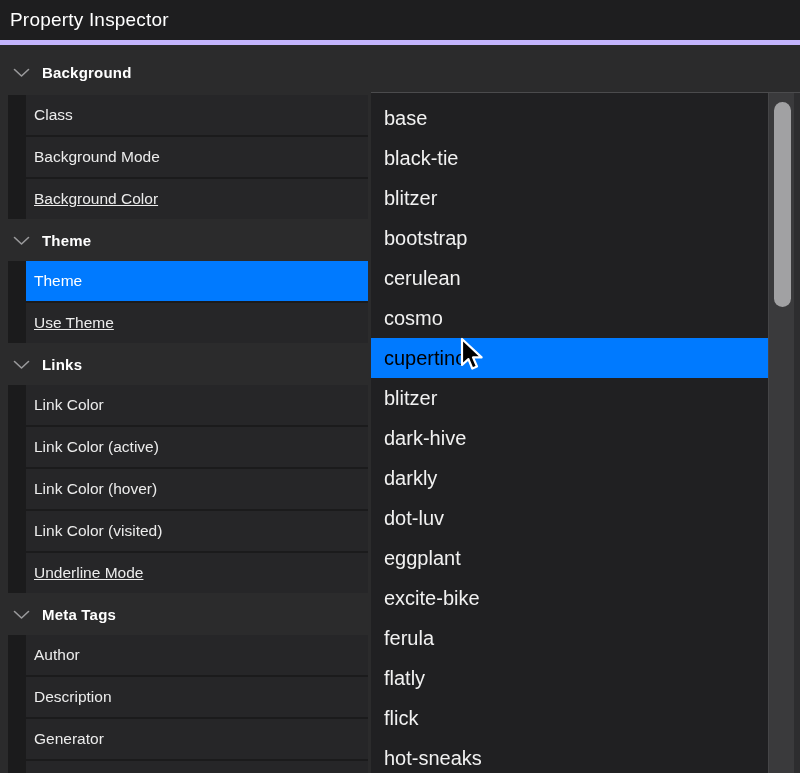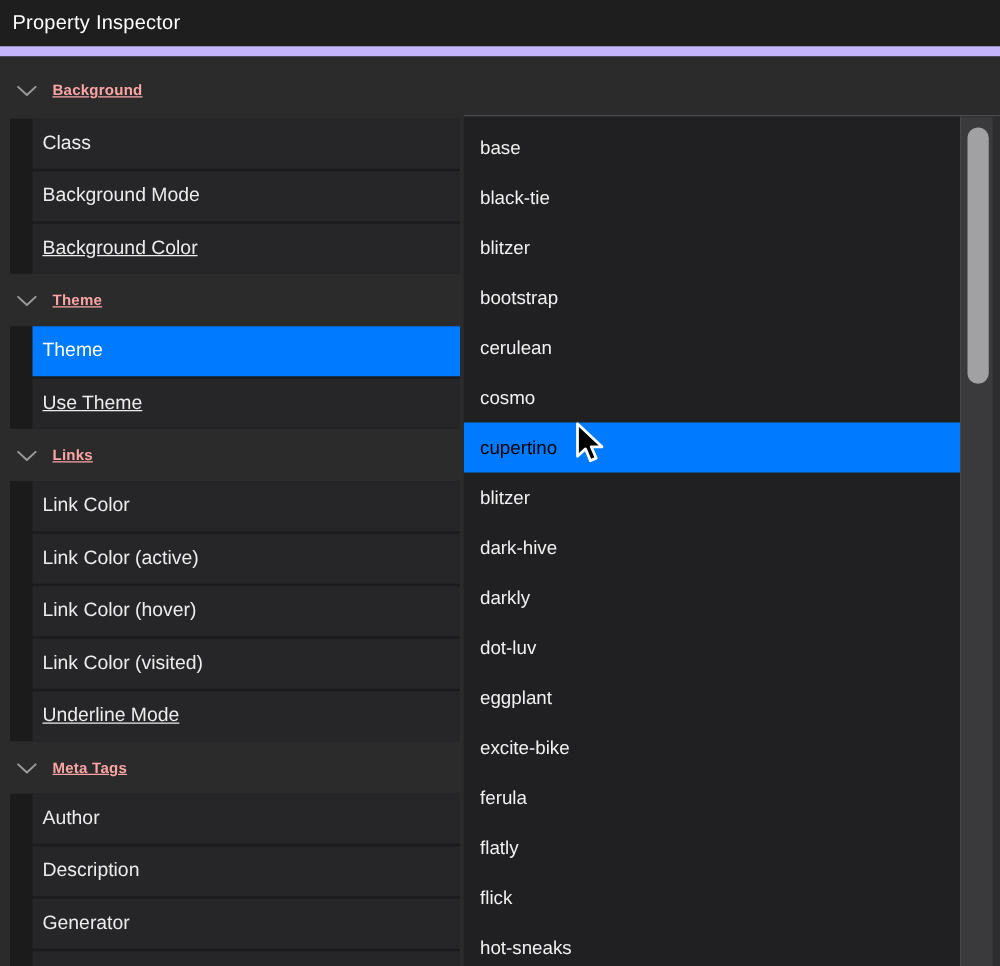--- a/index.html
+++ b/index.html
@@ -6,25 +6,25 @@
   html, body { width: 800px; height: 773px; overflow: hidden; }
   body {
     font-family: "Liberation Sans", "DejaVu Sans", sans-serif;
     background: #2b2b2c;
     position: relative;
     color: #ececec;
   }
   .titlebar {
     height: 45px;
     background: #1e1e1f;
-    border-bottom: 8px solid #c4b5fd;
+    border-bottom: 5px solid #c4b5fd;
     display: flex;
     align-items: center;
     padding-left: 10px;
-    font-size: 16px;
+    font-size: 19px;
     font-weight: 500;
     color: #ffffff;
     letter-spacing: 0.2px;
   }
   .sections { position: relative; }
   .sec-header {
     height: 42px;
     display: flex;
     align-items: center;
     position: relative;
@@ -33,25 +33,24 @@
   }
   .section:first-child .sec-header { height: 50px; padding-top: 4px; }
   .sec-header .chev {
     position: absolute;
     left: 13px;
     top: 50%;
     margin-top: -4px;
   }
   .section:first-child .sec-header .chev { margin-top: -2px; }
   .sec-label {
-    font-size: 12px;
+    font-size: 15px;
     font-weight: 700;
-    color: #fca5a5;
+    color: #ffffff;
     letter-spacing: 0.2px;
-    text-decoration: underline;
   }
   .sec-body {
     margin-left: 8px;
     width: 360px;
     background: #1b1b1c;
   }
   .prop-row {
     height: 40px;
     margin-left: 18px;
     margin-bottom: 2px;
@@ -75,21 +74,21 @@
     background: #202022;
     border-top: 1px solid #4b4b4d;
     overflow: hidden;
   }
   .options { padding-top: 5px; width: 397px; }
   .option {
     height: 40px;
     display: flex;
     align-items: center;
     padding-left: 13px;
-    font-size: 15px;
+    font-size: 20px;
     color: #f1f1f1;
     cursor: default;
     white-space: nowrap;
   }
   .option.hl { background: var(--accent, #007aff); color: #000000; }
   .sb-track {
     position: absolute;
     top: 0; right: 0;
     width: 32px; height: 100%;
     background: #3a3a3c;

